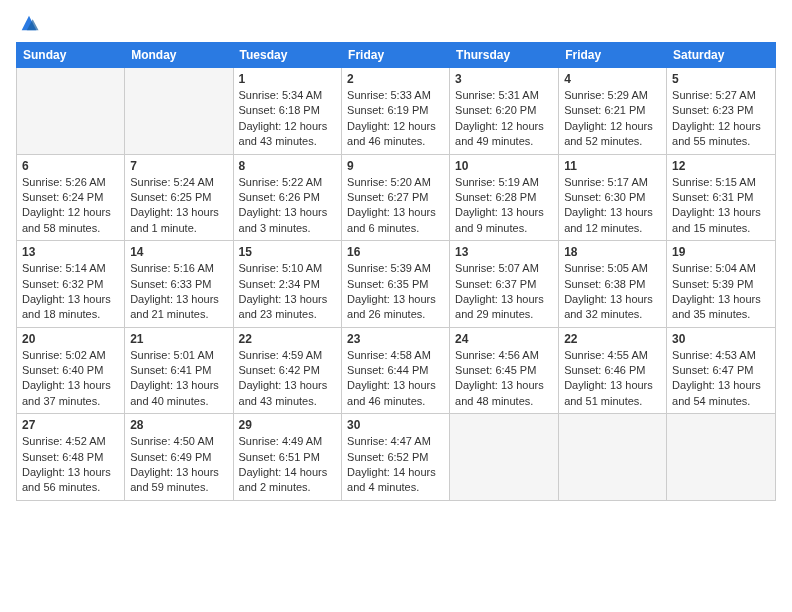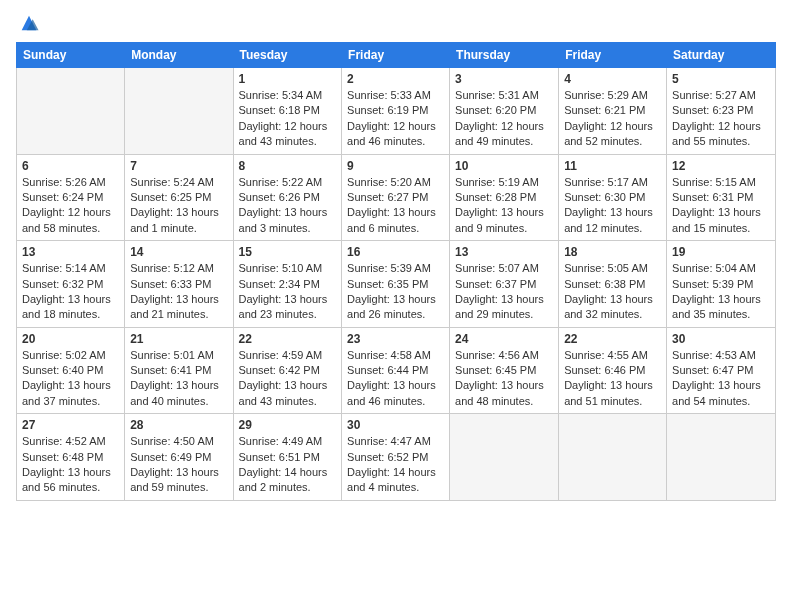--- a/index.html
+++ b/index.html
@@ -206,21 +206,21 @@
         </tr>
         <tr>
           <td>
             <span class="day-num">13</span>
             <div class="day-info">Sunrise: 5:14 AM
 Sunset: 6:32 PM
 Daylight: 13 hours and 18 minutes.</div>
           </td>
           <td>
             <span class="day-num">14</span>
-            <div class="day-info">Sunrise: 5:12 AM
+            <div class="day-info">Sunrise: 5:16 AM
 Sunset: 6:33 PM
 Daylight: 13 hours and 21 minutes.</div>
           </td>
           <td>
             <span class="day-num">15</span>
             <div class="day-info">Sunrise: 5:10 AM
 Sunset: 2:34 PM
 Daylight: 13 hours and 23 minutes.</div>
           </td>
           <td>

